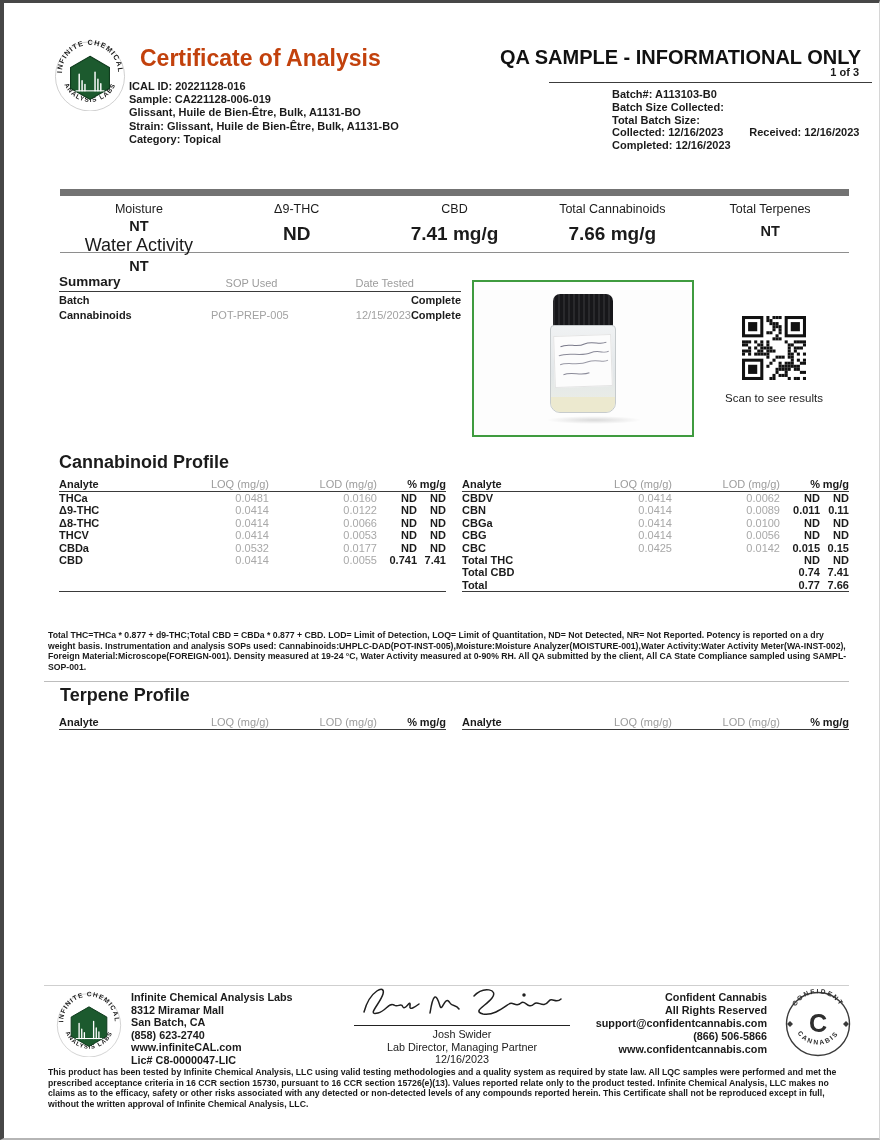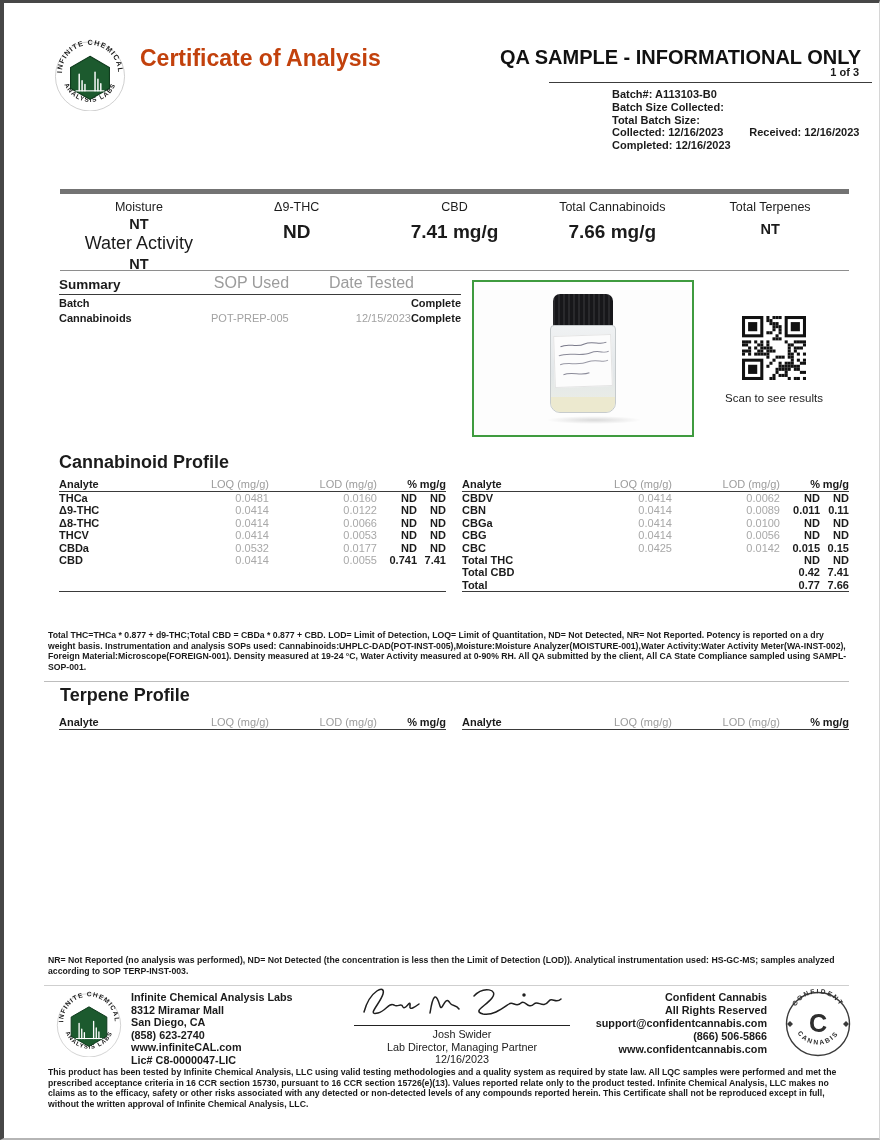--- a/index.html
+++ b/index.html
@@ -14,39 +14,39 @@
   .page-title { position:absolute; left:136px; top:42px; font-size:23px; font-weight:700; color:#c2410c; }
   .sample-info { position:absolute; left:125px; top:77px; font-size:11px; font-weight:700; line-height:13.2px; color:#1b1b1b; }
   .qa-banner { position:absolute; right:18px; top:43px; font-size:20px; font-weight:700; color:#111; }
   .page-num  { position:absolute; right:20px; top:63px; font-size:11px; font-weight:700; }
   .qa-rule   { position:absolute; left:545px; right:7px; top:79px; border-top:1.5px solid #3c3c3c; }
   .batch-info { position:absolute; left:608px; top:85px; font-size:11px; font-weight:700; line-height:12.8px; }
   .batch-info .pair { display:inline-block; }
   .batch-info .gap  { display:inline-block; width:26px; }
 
   
-  .metrics { position:absolute; left:56px; right:30px; top:186px; height:82px;
-             border-top:5px solid #737373; border-bottom:1px solid #8e8e8e;
+  .metrics { position:absolute; left:56px; right:30px; top:186px; height:64px;
+             border-top:7px solid #737373; border-bottom:1px solid #8e8e8e;
              display:flex; text-align:center; }
   .m-cell { flex:1; padding-top:6px; }
   .m-label { font-size:12.5px; color:#1c1c1c; }
   .m-big   { font-size:19px; font-weight:700; margin-top:7px; }
   .m-nt    { font-size:14.5px; font-weight:700; margin-top:2px; }
   .m-label2 { font-size:18px; margin-top:1px; }
 
   
   .summary { position:absolute; left:55px; top:271px; width:402px; }
   .s-head { display:flex; border-bottom:1.5px solid #3a3a3a; padding-bottom:2px; align-items:flex-end; }
   .s-row  { display:flex; margin-top:2px; }
   .s-name { width:130px; text-align:left; }
   .s-sop  { width:125px; text-align:center; }
   .s-date { width:100px; text-align:right; }
   .s-status { flex:1; text-align:left; }
   .s-head .s-name { font-size:13.5px; font-weight:700; }
-  .s-head .s-sop, .s-head .s-date { font-size:16px; color:#9c9c9c; }
+  .s-head .s-sop, .s-head .s-date { font-size:11px; color:#9c9c9c; }
   .s-row  { font-size:11px; font-weight:700; line-height:12.6px; }
   .s-row .s-sop, .s-row .s-date { color:#a2a2a2; font-weight:400; }
 
   
   .photo-box { position:absolute; left:468px; top:277px; width:222px; height:157px;
                border:2px solid #3f9b3f; background:#fdfdfd; }
   .vial { position:absolute; left:50%; top:12px; transform:translateX(-50%); width:74px; }
   .vial-cap { width:60px; height:33px; margin:0 auto; background:#17171a; border-radius:7px 7px 3px 3px;
               background-image:repeating-linear-gradient(90deg, rgba(255,255,255,.08) 0 2px, rgba(0,0,0,0) 2px 5px); }
   .vial-body { position:relative; width:66px; height:88px; margin:-2px auto 0;
@@ -112,20 +112,27 @@
     <text font-size="9" font-weight="bold" fill="#1a1a1a" letter-spacing="1.5">
       <textPath href="#arcBot" startOffset="50%" text-anchor="middle">ANALYSIS LABS</textPath>
     </text>
     <polygon points="50,24 77,39.5 77,68.5 50,84 23,68.5 23,39.5" fill="#1c5a2e" stroke="#0e3a1c" stroke-width="1.5"></polygon>
     <path d="M30,72 H70" stroke="#ffffff" stroke-width="1.6"></path>
     <path d="M35,72 V49 M39,72 V58 M43,72 V63" stroke="#ffffff" stroke-width="2" stroke-linecap="round"></path>
     <path d="M57,72 V46 M61,72 V56 M65,72 V62" stroke="#ffffff" stroke-width="2" stroke-linecap="round"></path>
   </svg>
 
   <div class="page-title">Certificate of Analysis</div>
+  <div class="sample-info">
+    <div>ICAL ID: 20221128-016</div>
+    <div>Sample: CA221128-006-019</div>
+    <div>Glissant, Huile de Bien-Être, Bulk, A1131-BO</div>
+    <div>Strain: Glissant, Huile de Bien-Être, Bulk, A1131-BO</div>
+    <div>Category: Topical</div>
+  </div>
 
   <div class="qa-banner">QA SAMPLE - INFORMATIONAL ONLY</div>
   <div class="page-num">1 of 3</div>
   <div class="qa-rule"></div>
 
   <div class="batch-info">
     <div>
       <span>Batch#:</span>
       <span>A113103-B0</span>
     </div>
@@ -437,21 +444,21 @@
           <div class="t-analyte">Total THC</div>
           <div class="t-loq"></div>
           <div class="t-lod"></div>
           <div class="t-pct">ND</div>
           <div class="t-mgg">ND</div>
         </div>
       <div class="t-row">
           <div class="t-analyte">Total CBD</div>
           <div class="t-loq"></div>
           <div class="t-lod"></div>
-          <div class="t-pct">0.42</div>
+          <div class="t-pct">0.74</div>
           <div class="t-mgg">7.41</div>
         </div>
       <div class="t-row">
           <div class="t-analyte">Total</div>
           <div class="t-loq"></div>
           <div class="t-lod"></div>
           <div class="t-pct">0.77</div>
           <div class="t-mgg">7.66</div>
         </div>
     </div>
@@ -475,21 +482,20 @@
       <div class="t-head">
         <div class="t-analyte">Analyte</div>
         <div class="t-loq">LOQ (mg/g)</div>
         <div class="t-lod">LOD (mg/g)</div>
         <div class="t-pct">%</div>
         <div class="t-mgg">mg/g</div>
       </div>
     </div>
   </div>
 
-  <div class="note nr-note">NR= Not Reported (no analysis was performed), ND= Not Detected (the concentration is less then the Limit of Detection (LOD)). Analytical instrumentation used: HS-GC-MS; samples analyzed according to SOP TERP-INST-003.</div>
 
   <div class="foot-rule"></div>
 
   <svg class="logo-foot" viewBox="0 0 100 100">
     <circle cx="50" cy="52" r="48" fill="#ffffff" stroke="#bdbdbd" stroke-width="1"></circle>
     <defs>
       <path id="arcTop2" d="M12,56 A39,39 0 1 1 88,56" fill="none"></path>
       <path id="arcBot2" d="M13,58 A38,38 0 0 0 87,58" fill="none"></path>
     </defs>
     <text font-size="10" font-weight="bold" fill="#1a1a1a" letter-spacing="1.5">
@@ -500,21 +506,21 @@
     </text>
     <polygon points="50,24 77,39.5 77,68.5 50,84 23,68.5 23,39.5" fill="#1c5a2e" stroke="#0e3a1c" stroke-width="1.5"></polygon>
     <path d="M30,72 H70" stroke="#ffffff" stroke-width="1.6"></path>
     <path d="M35,72 V49 M39,72 V58 M43,72 V63" stroke="#ffffff" stroke-width="2" stroke-linecap="round"></path>
     <path d="M57,72 V46 M61,72 V56 M65,72 V62" stroke="#ffffff" stroke-width="2" stroke-linecap="round"></path>
   </svg>
 
   <div class="lab-info">
     <div>Infinite Chemical Analysis Labs</div>
     <div>8312 Miramar Mall</div>
-    <div>San Diego, CA</div>
+    <div>San Batch, CA</div>
     <div>(858) 623-2740</div>
     <div>www.infiniteCAL.com</div>
     <div>Lic# C8-0000047-LIC</div>
   </div>
 
   <div class="sig-wrap">
     <svg class="sig-svg" width="212" height="42" viewBox="0 0 212 42">
       <g fill="none" stroke="#1f1f1f" stroke-width="1.5" stroke-linecap="round">
         <path d="M8 30 C14 8 30 2 27 12 C24 22 10 34 22 31 C30 29 33 20 38 23 C42 26 45 20 47 25 C49 29 55 16 54 24 C53 29 59 25 63 22"></path>
         <path d="M74 31 C77 12 80 10 84 24 C86 31 89 12 94 21 C96 25 100 22 103 27"></path>

